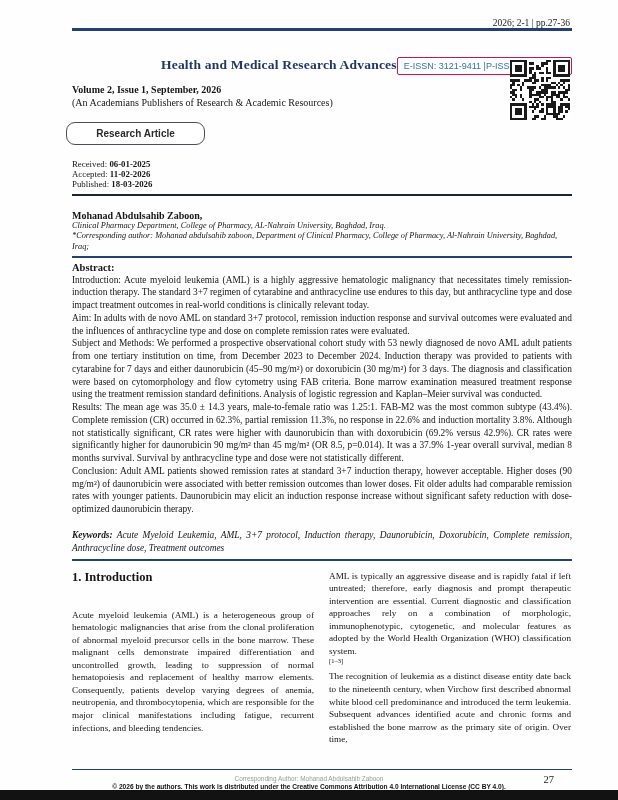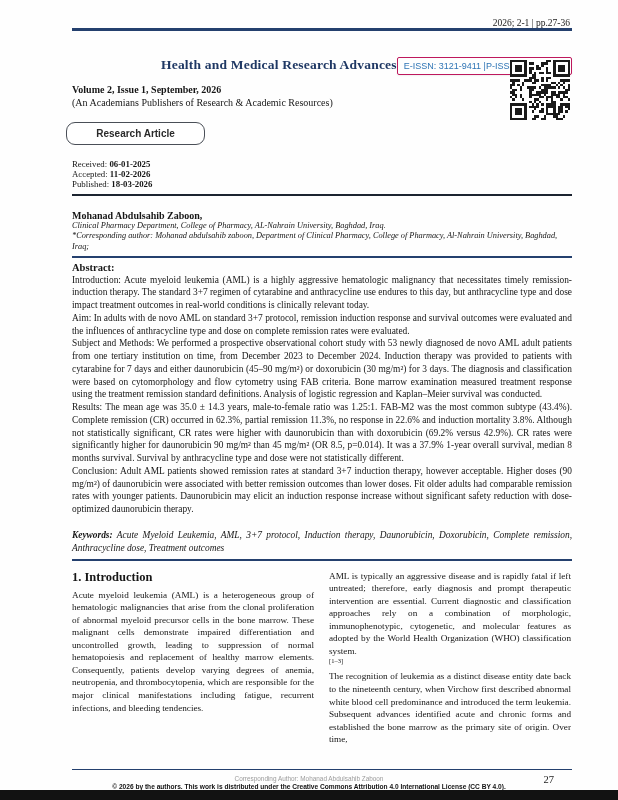--- a/index.html
+++ b/index.html
@@ -119,21 +119,21 @@
   .keywords-label { font-weight: bold; font-style: italic; }
   .keywords-text { font-style: italic; }
   .keywords-rule { margin-top: 4px; }
 
   .columns {
     display: flex;
     gap: 15px;
     margin-top: 9px;
   }
   .col { width: 242px; }
-  .section-heading { font-size: 12.5px; font-weight: bold; margin-bottom: 4px; }
+  .section-heading { font-size: 12.5px; font-weight: bold; margin-bottom: 24px; }
   .col p {
     font-size: 9.2px;
     line-height: 12.55px;
     text-align: justify;
   }
   .col p + p { margin-top: 5px; }
   .cite-note { font-size: 6.5px; display: block; line-height: 8px; }
 
   .footer-area {
     position: absolute;

